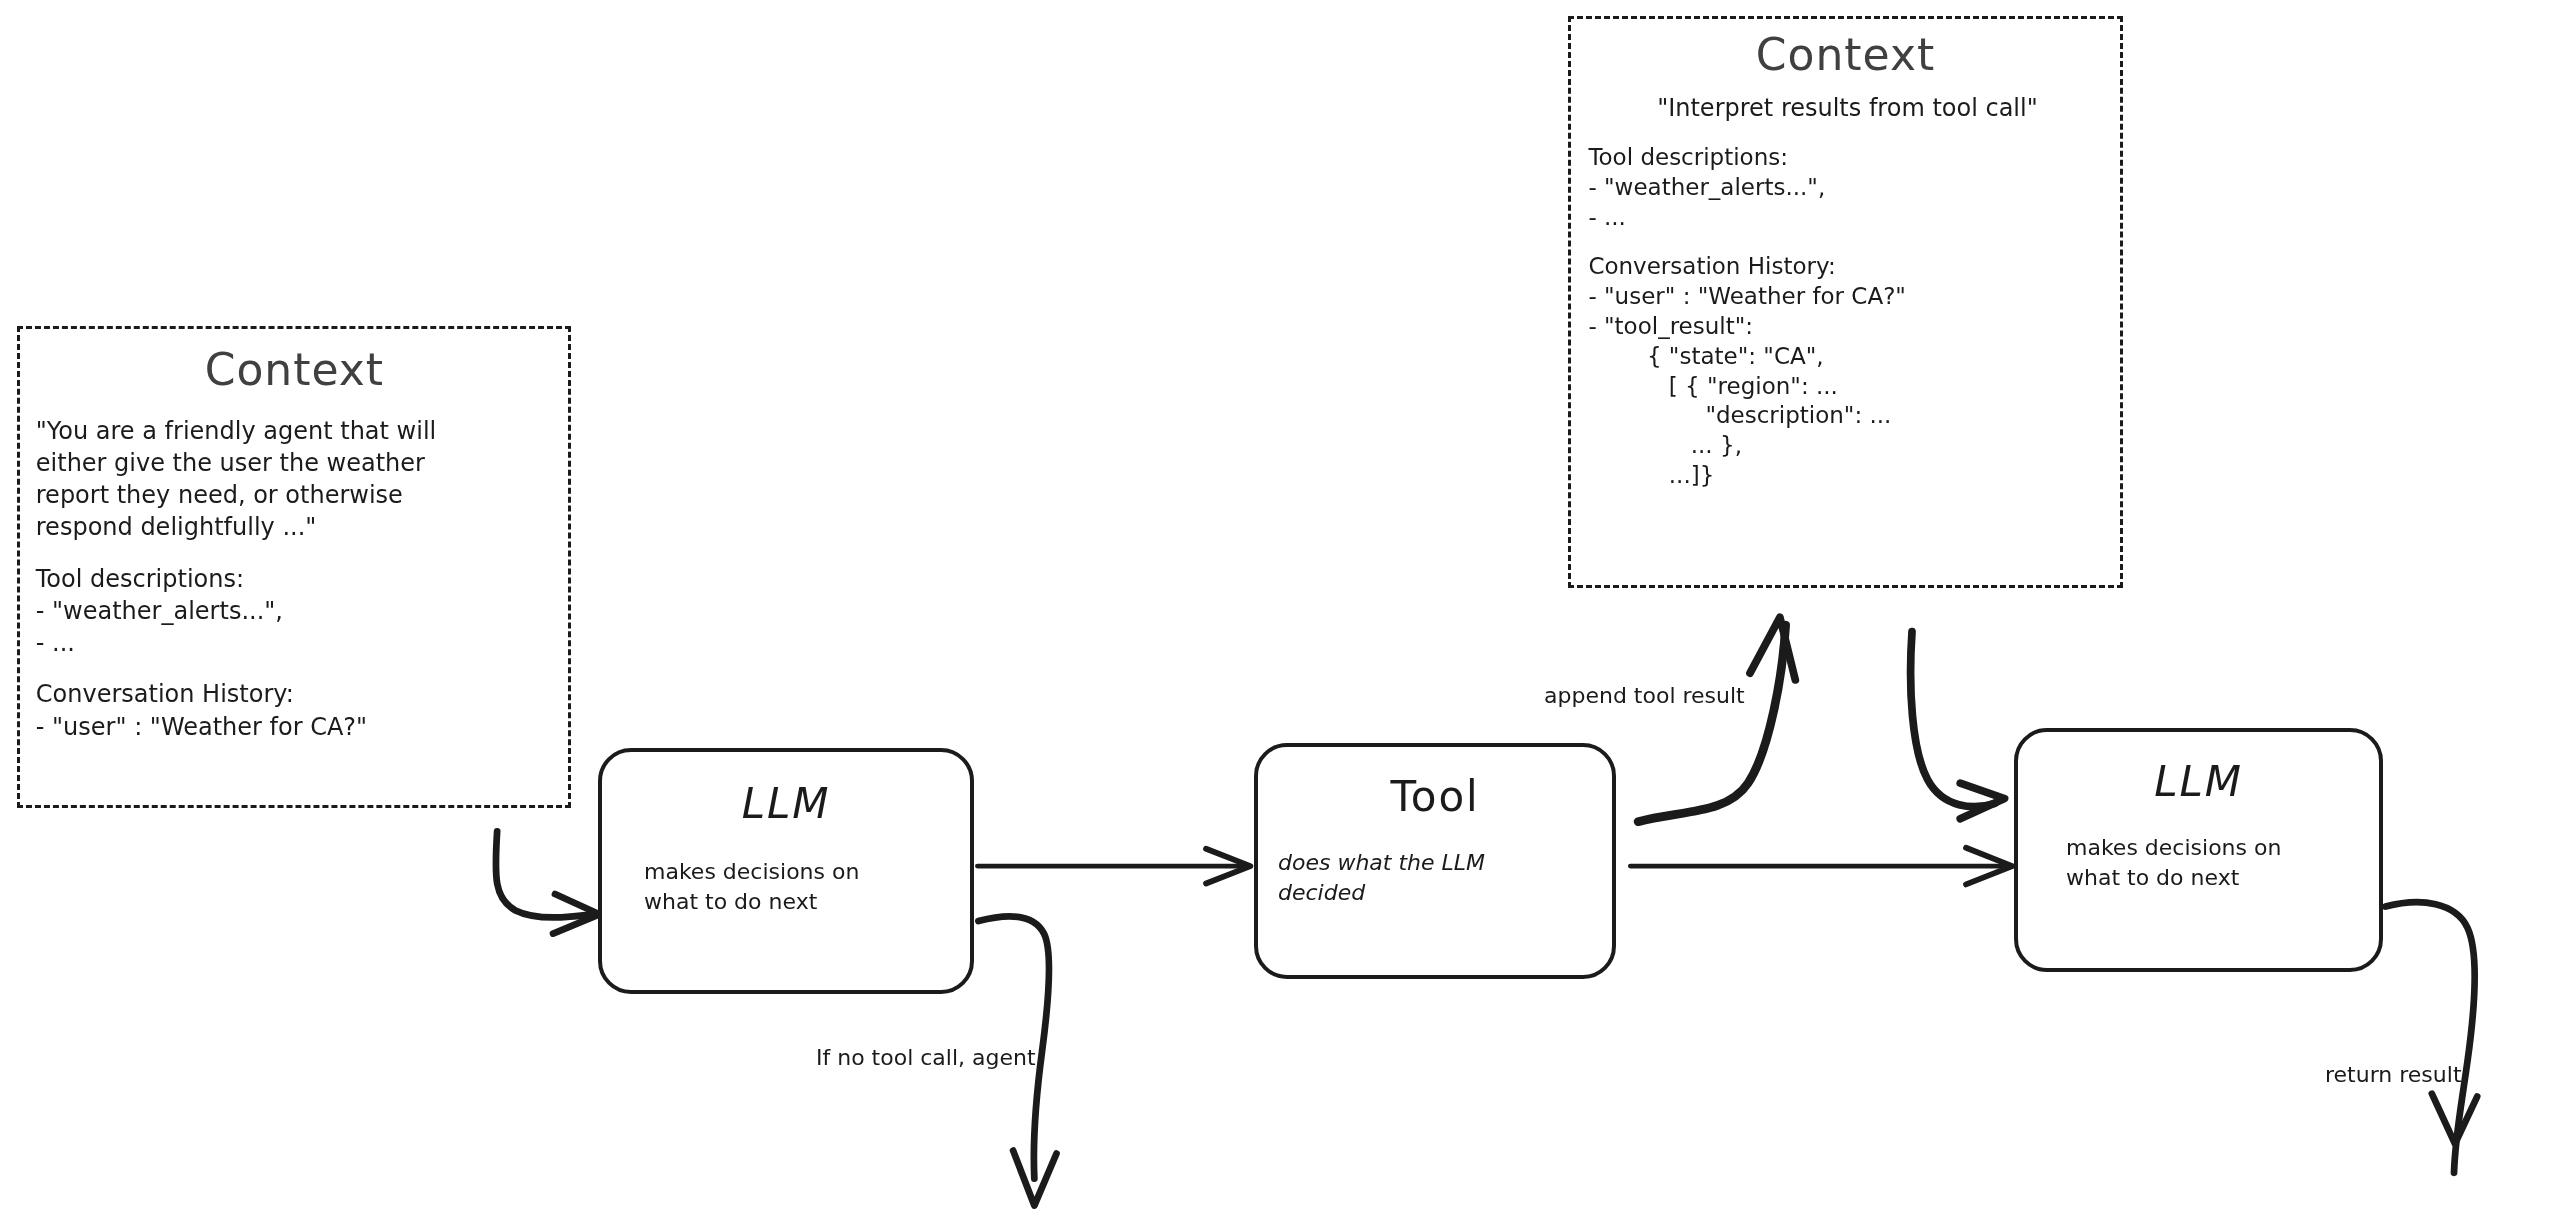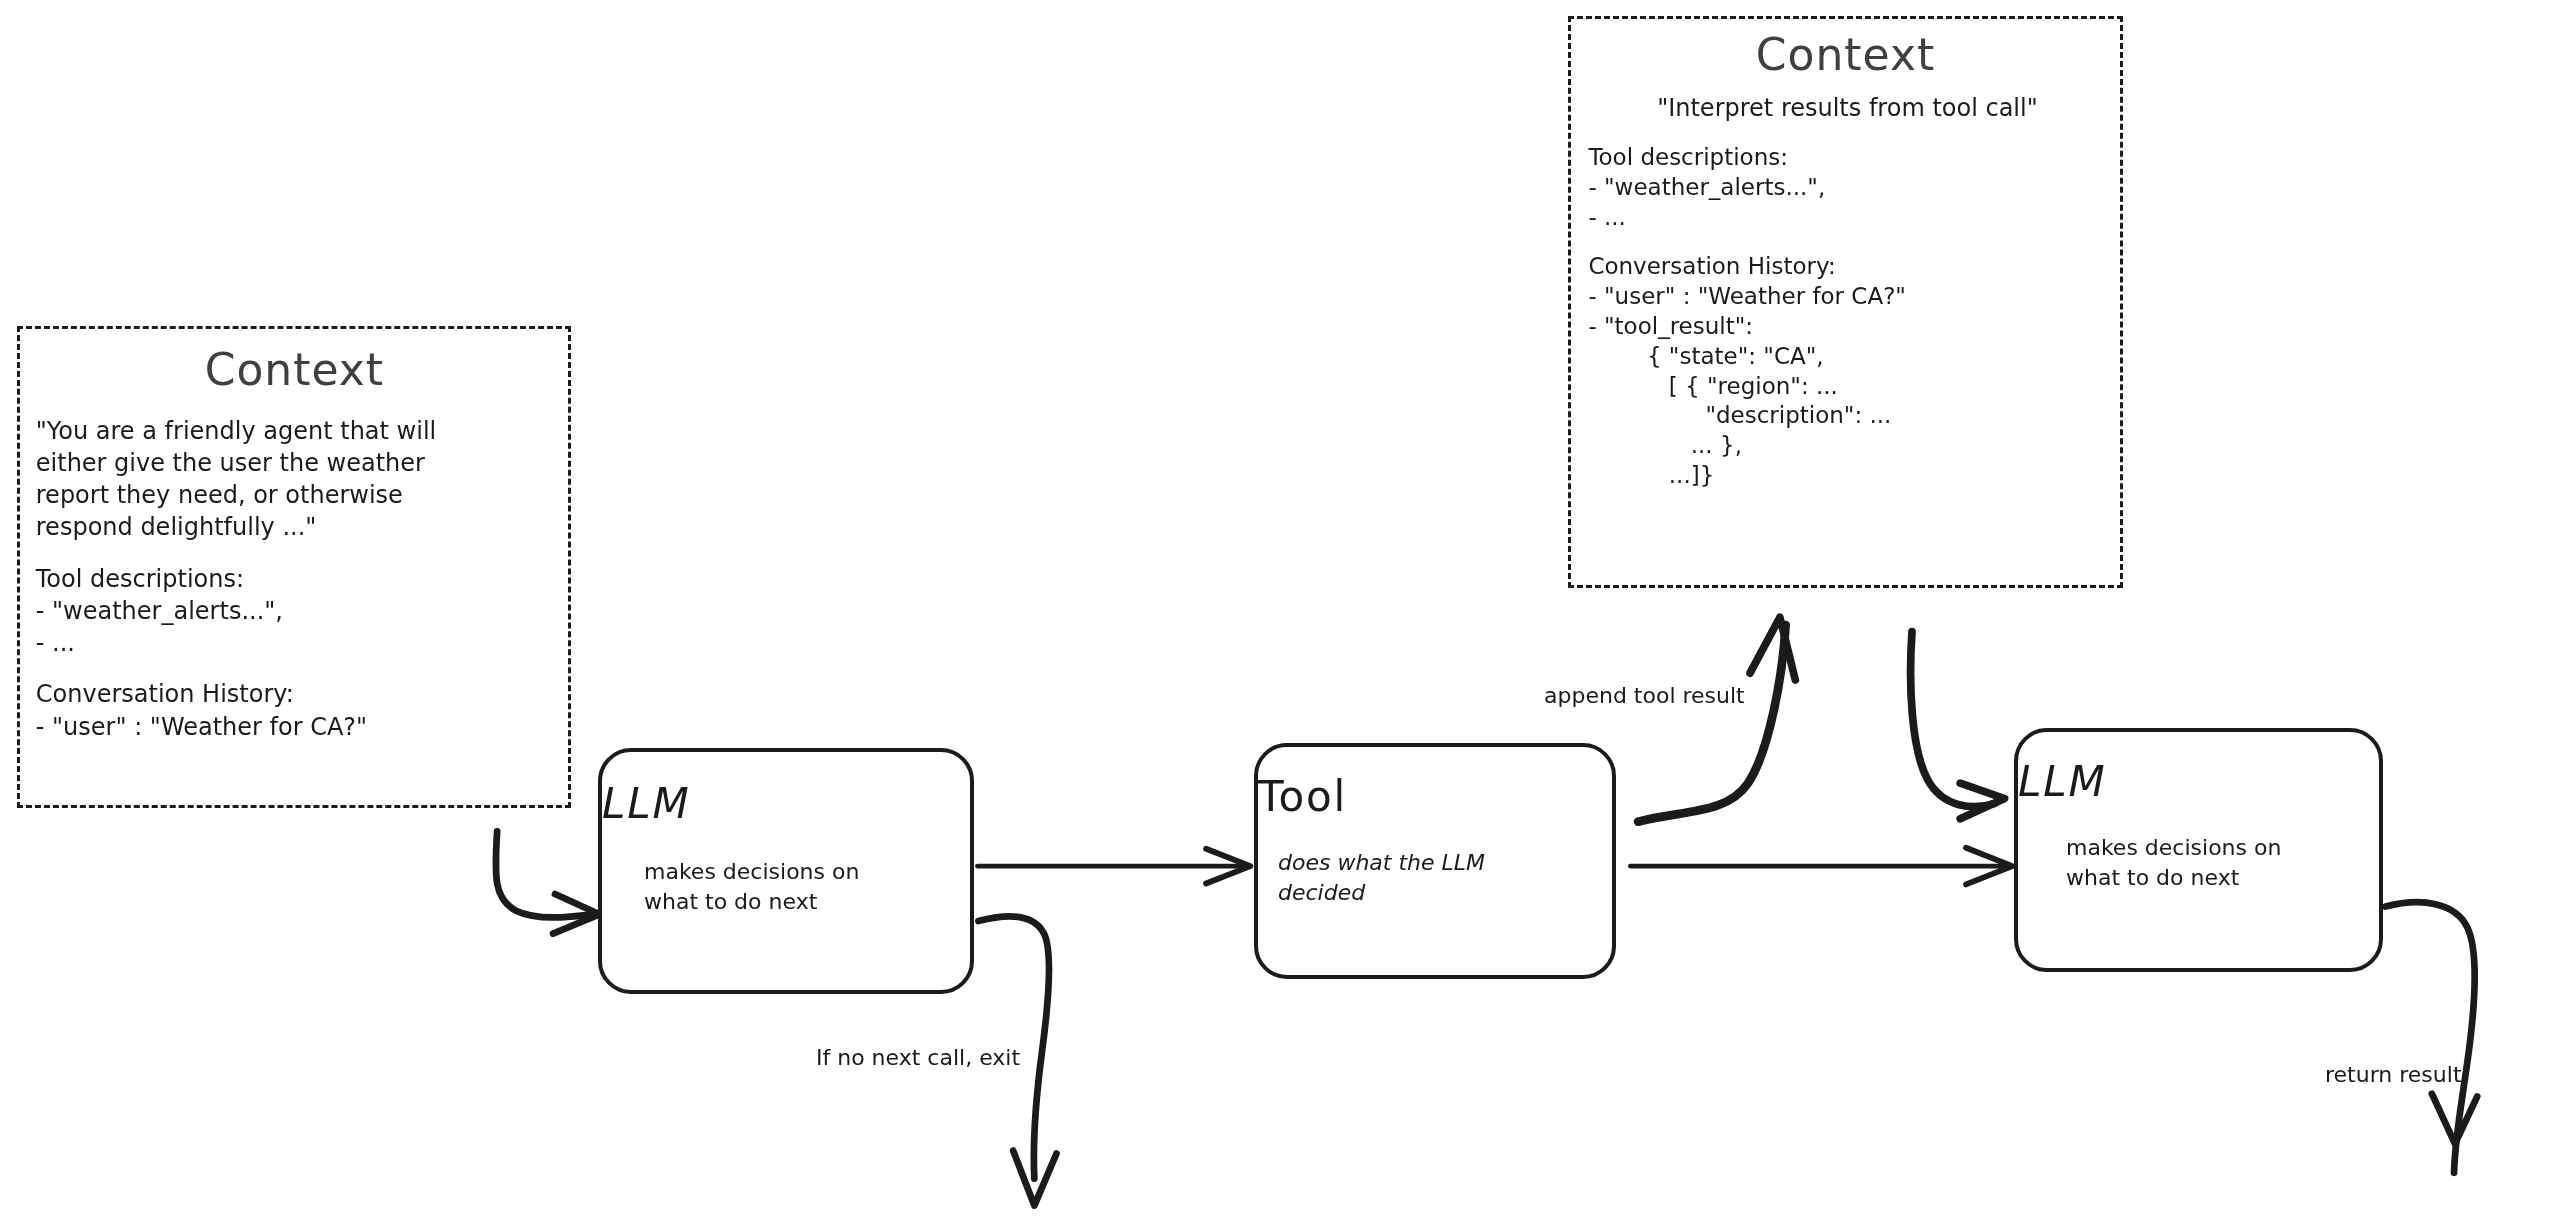--- a/index.html
+++ b/index.html
@@ -82,20 +82,21 @@
 
   
   .node {
     position: absolute;
     border: 4.8px solid #1b1b1b;
     border-radius: 33px;
     box-sizing: border-box;
     background: #ffffff;
     display: flex;
     flex-direction: column;
+    align-items: center;
   }
   .node-title {
     font-size: 42px;
     color: #1b1b1b;
     letter-spacing: 1.9px;
     font-style: italic;
     font-family: "DejaVu Sans", sans-serif;
   }
   .node-sub {
     font-size: 22px;
@@ -229,18 +230,18 @@
     <div class="node-sub">does what the LLM
 decided</div>
   </div>
 
   <div class="node" id="node-llm-2">
     <div class="node-title">LLM</div>
     <div class="node-sub">makes decisions on
 what to do next</div>
   </div>
 
-  <div class="edge-label" id="label-exit">If no next call, exit</div>
+  <div class="edge-label" id="label-exit">If no tool call, agent</div>
   <div class="edge-label" id="label-append">append tool result</div>
   <div class="edge-label" id="label-return">return result</div>
 
 </div>
 
 
 </body></html>

